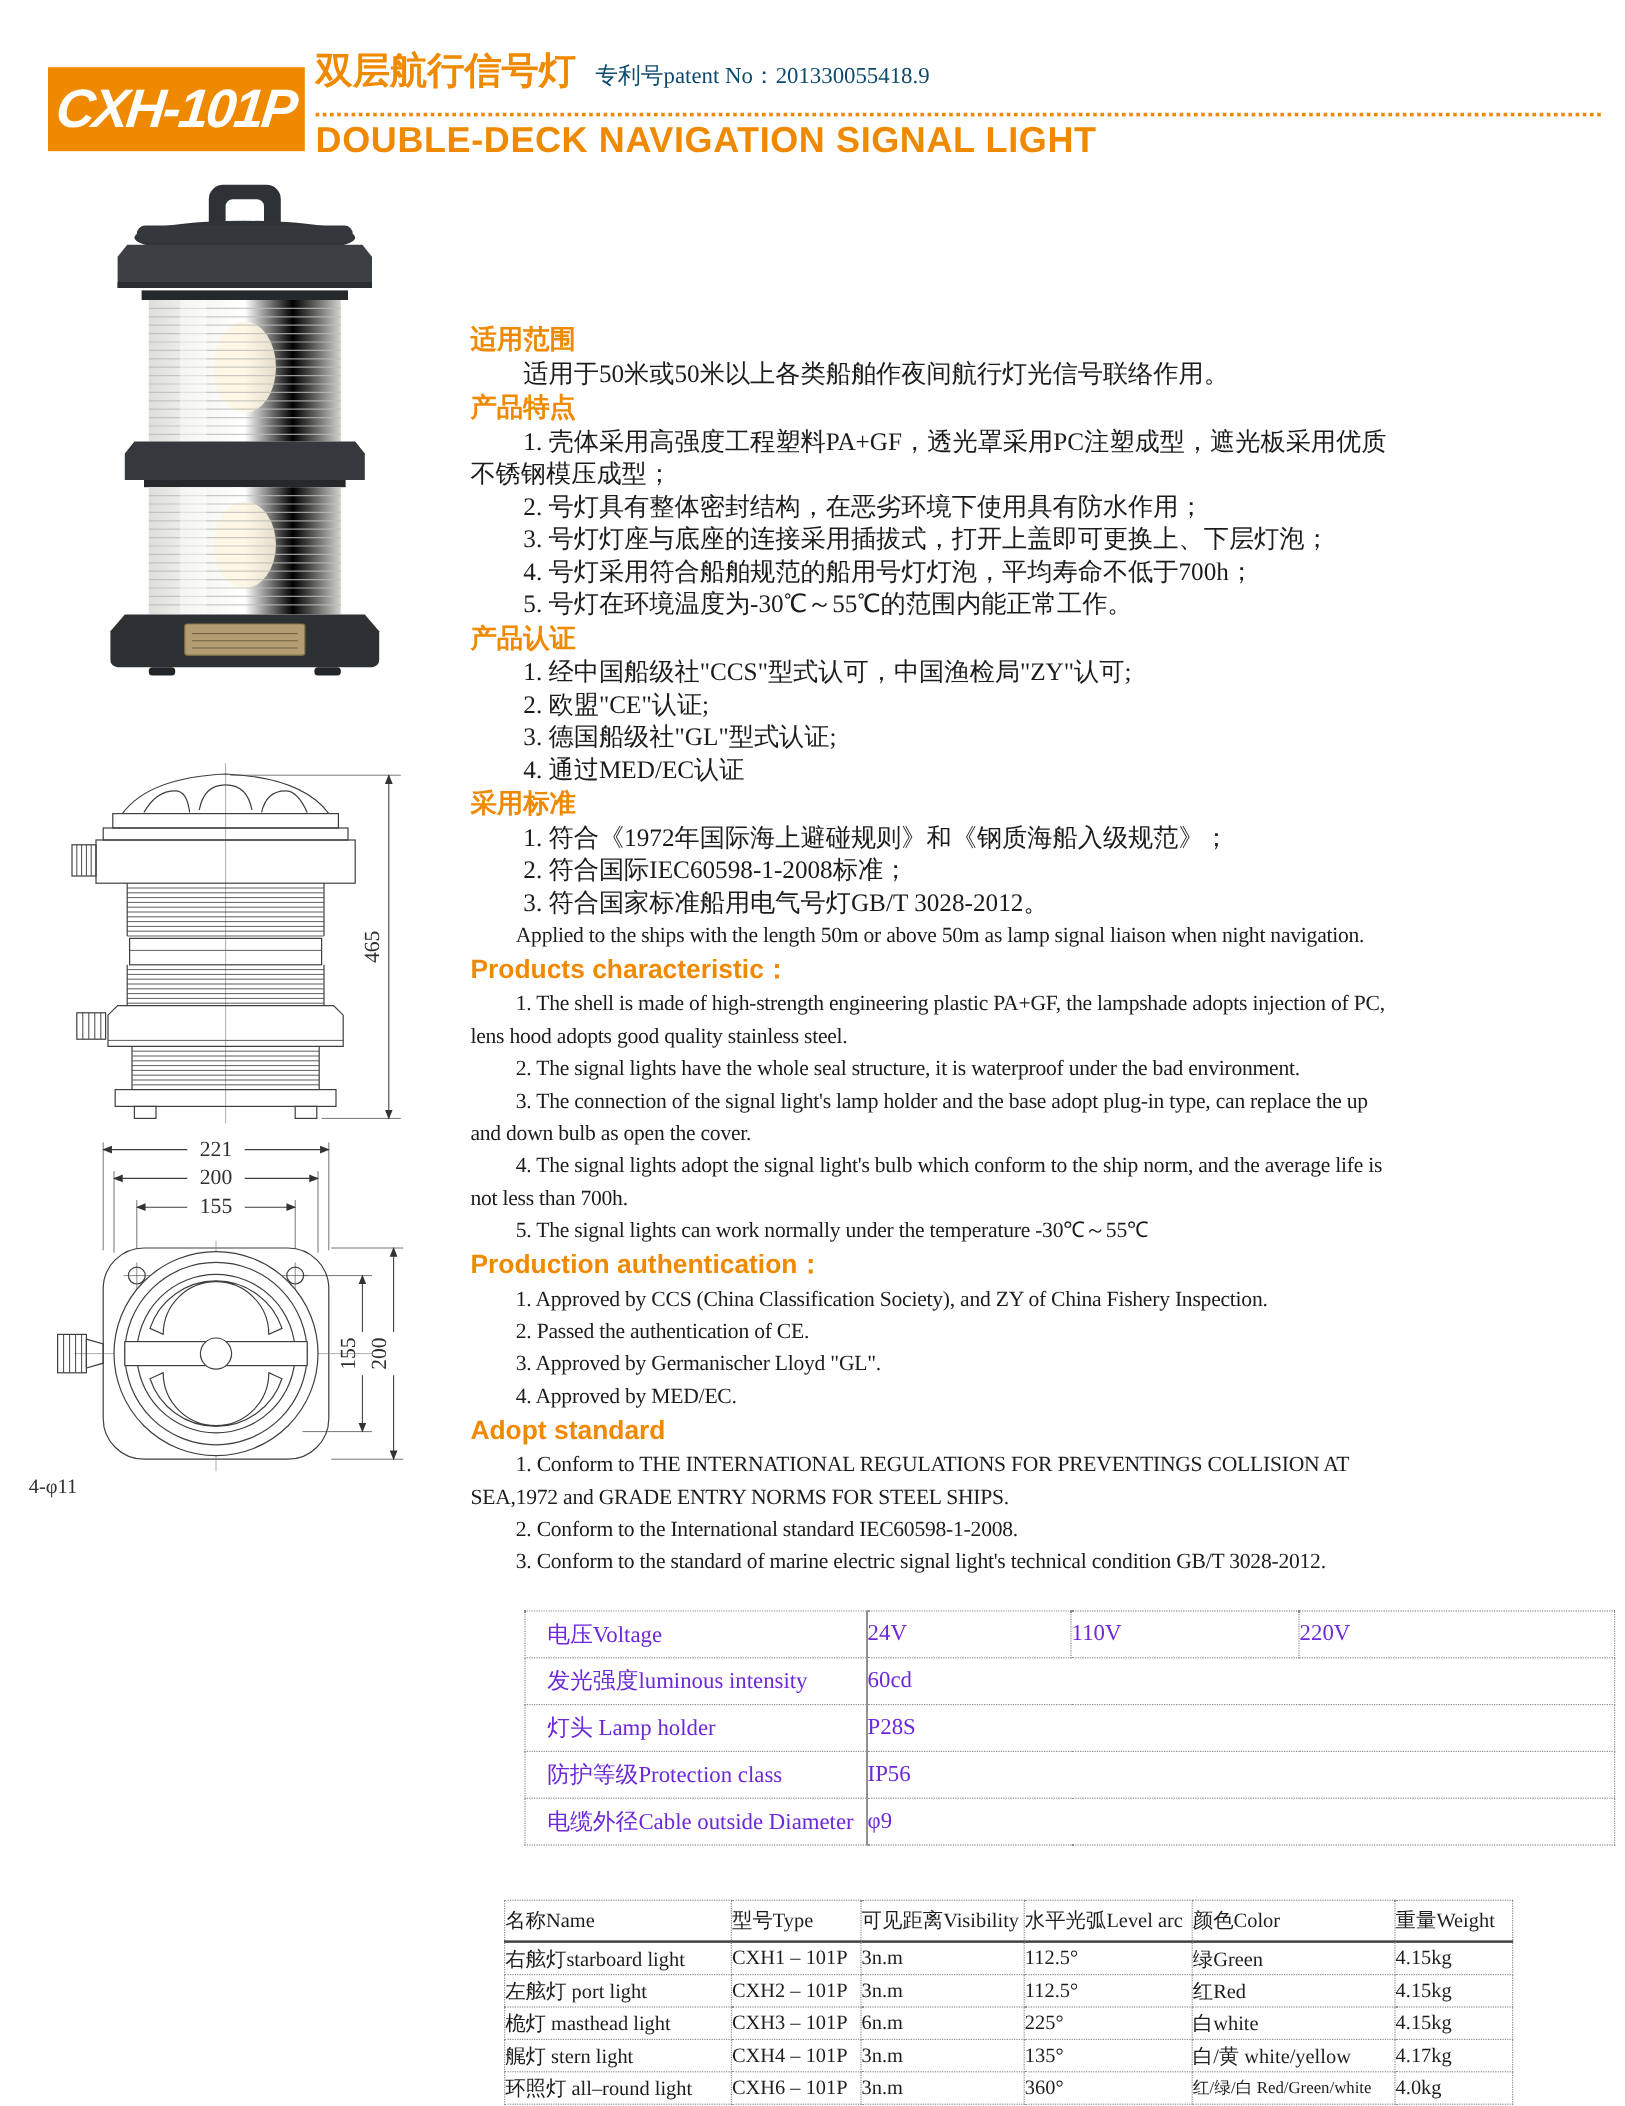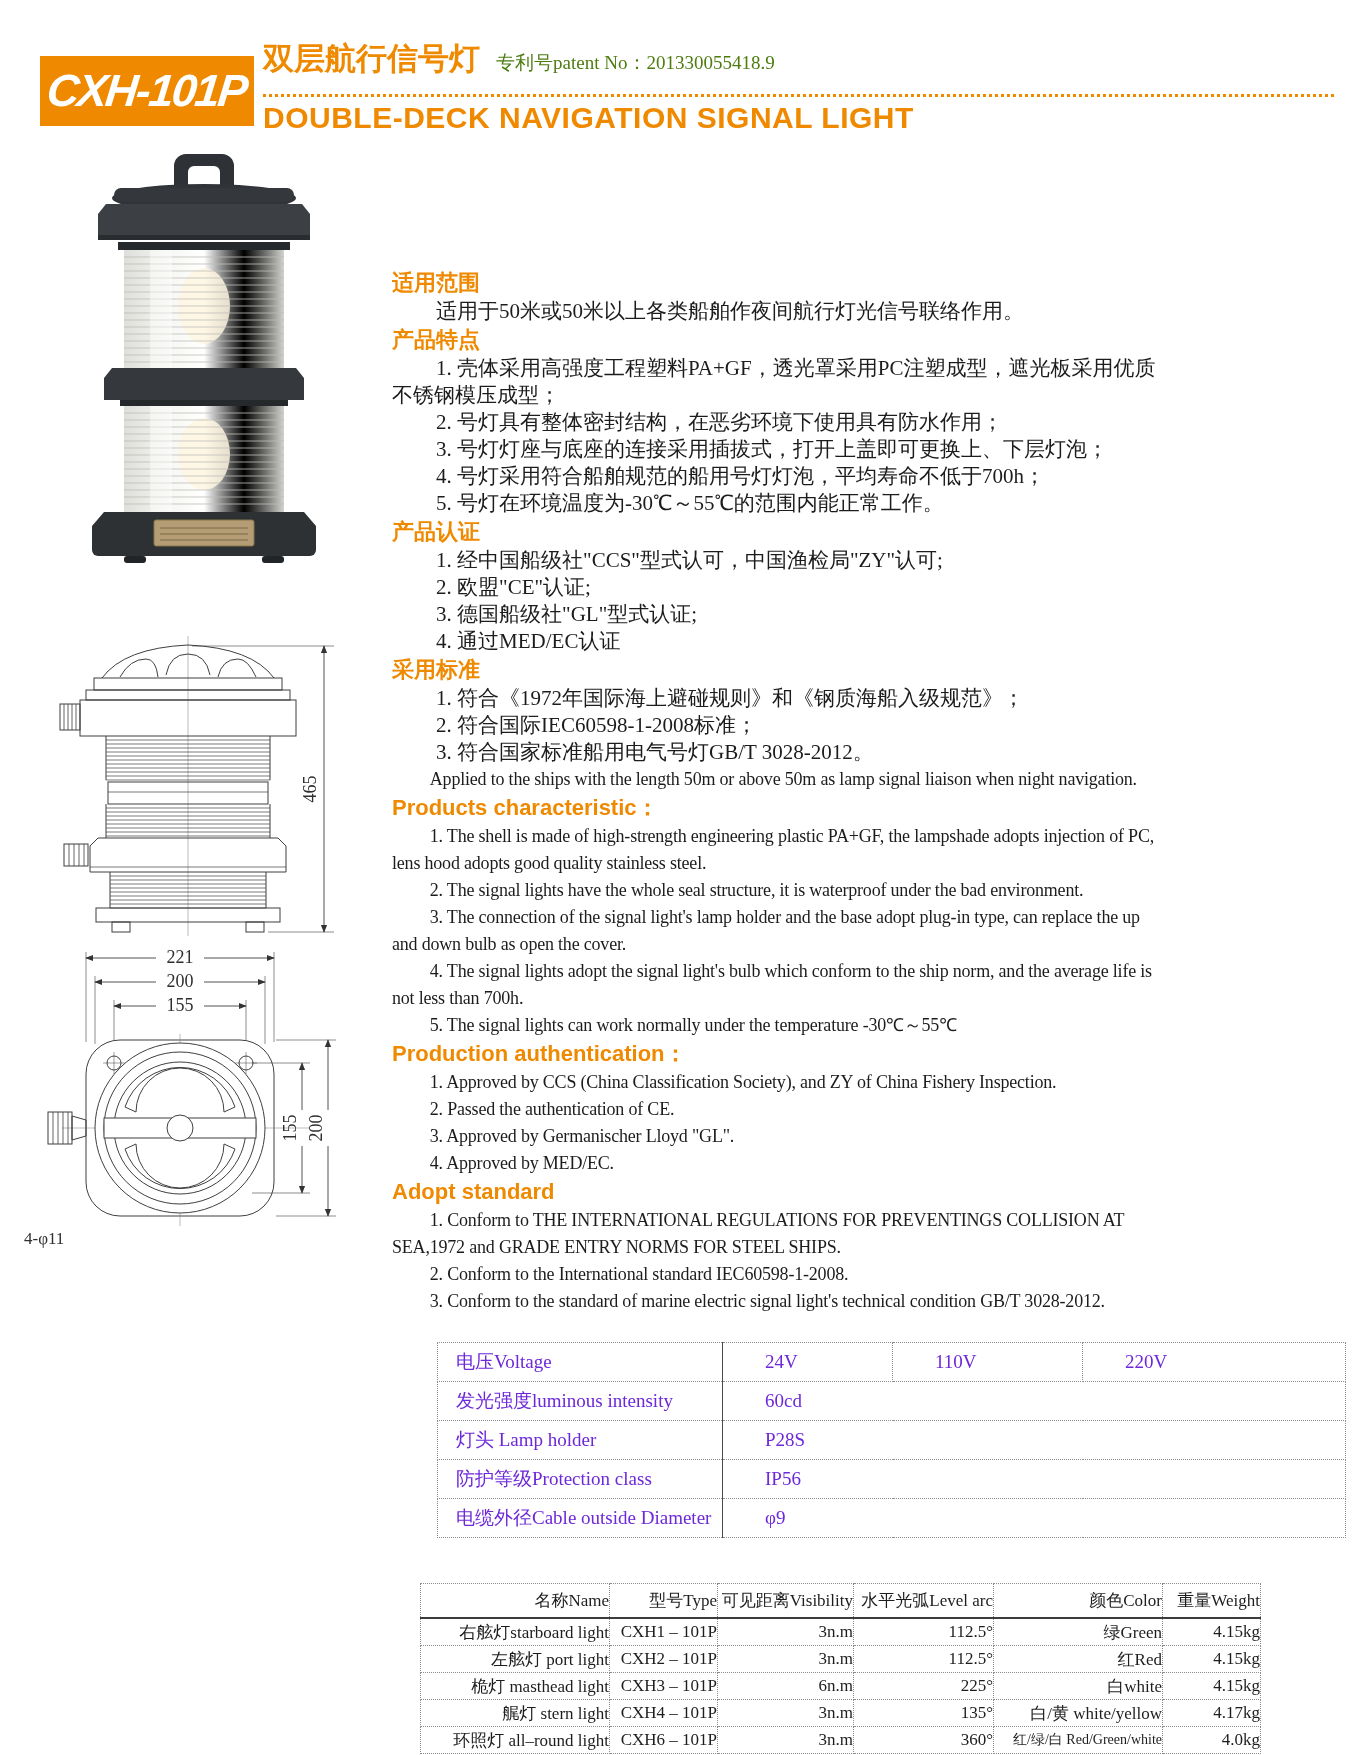--- a/index.html
+++ b/index.html
@@ -16,21 +16,21 @@
   .logo-box span{
     font-family:"Liberation Sans",sans-serif;font-weight:bold;font-style:italic;
     font-size:45px;color:#ffffff;letter-spacing:-2px;transform:skewX(-6deg);
     white-space:nowrap;
   }
   .head-top{position:absolute;left:263px;top:38px;width:1075px;white-space:nowrap;}
   .cn-title{
     font-family:"Liberation Sans",sans-serif;font-weight:bold;font-size:31px;
     color:var(--color-accent,#ef8a00);
   }
-  .patent{font-size:19px;color:#4d7c0f;margin-left:12px;}
+  .patent{font-size:19px;color:#0c4a6e;margin-left:12px;}
   .dotted-rule{
     position:absolute;left:263px;top:94px;width:1071px;height:0;
     border-top:3px dotted var(--color-accent,#ef8a00);
   }
   .en-title{
     position:absolute;left:263px;top:101px;
     font-family:"Liberation Sans",sans-serif;font-weight:bold;font-size:30px;
     color:var(--color-accent,#ef8a00);letter-spacing:0.5px;white-space:nowrap;
   }
   
@@ -54,24 +54,24 @@
   
   table{border-collapse:collapse;}
   .spec-table{
     position:absolute;left:437px;top:1342px;width:908px;
     font-size:19px;color:#6d28d9;table-layout:fixed;
   }
   .spec-table td{
     border:1px dotted #8c8c8c;height:38px;padding:0;
   }
   .spec-table td.lbl{border-right:1px solid #4a4a4a;padding-left:18px;}
-  .spec-table td.val{padding-left:42px;}
+  .spec-table td.val{}
   .model-table{
     position:absolute;left:420px;top:1583px;width:840px;
-    font-size:17px;color:#1d1d1d;text-align:right;table-layout:fixed;
+    font-size:17px;color:#1d1d1d;text-align:left;table-layout:fixed;
   }
   .model-table th{
     border:1px dotted #8c8c8c;border-bottom:2px solid #3c3c3c;
     height:33px;font-weight:normal;padding:0;
   }
   .model-table td{border:1px dotted #8c8c8c;height:26px;padding:0;}
   .model-table td.sm{font-size:14px;}
 </style>
 </head>
 <body>

